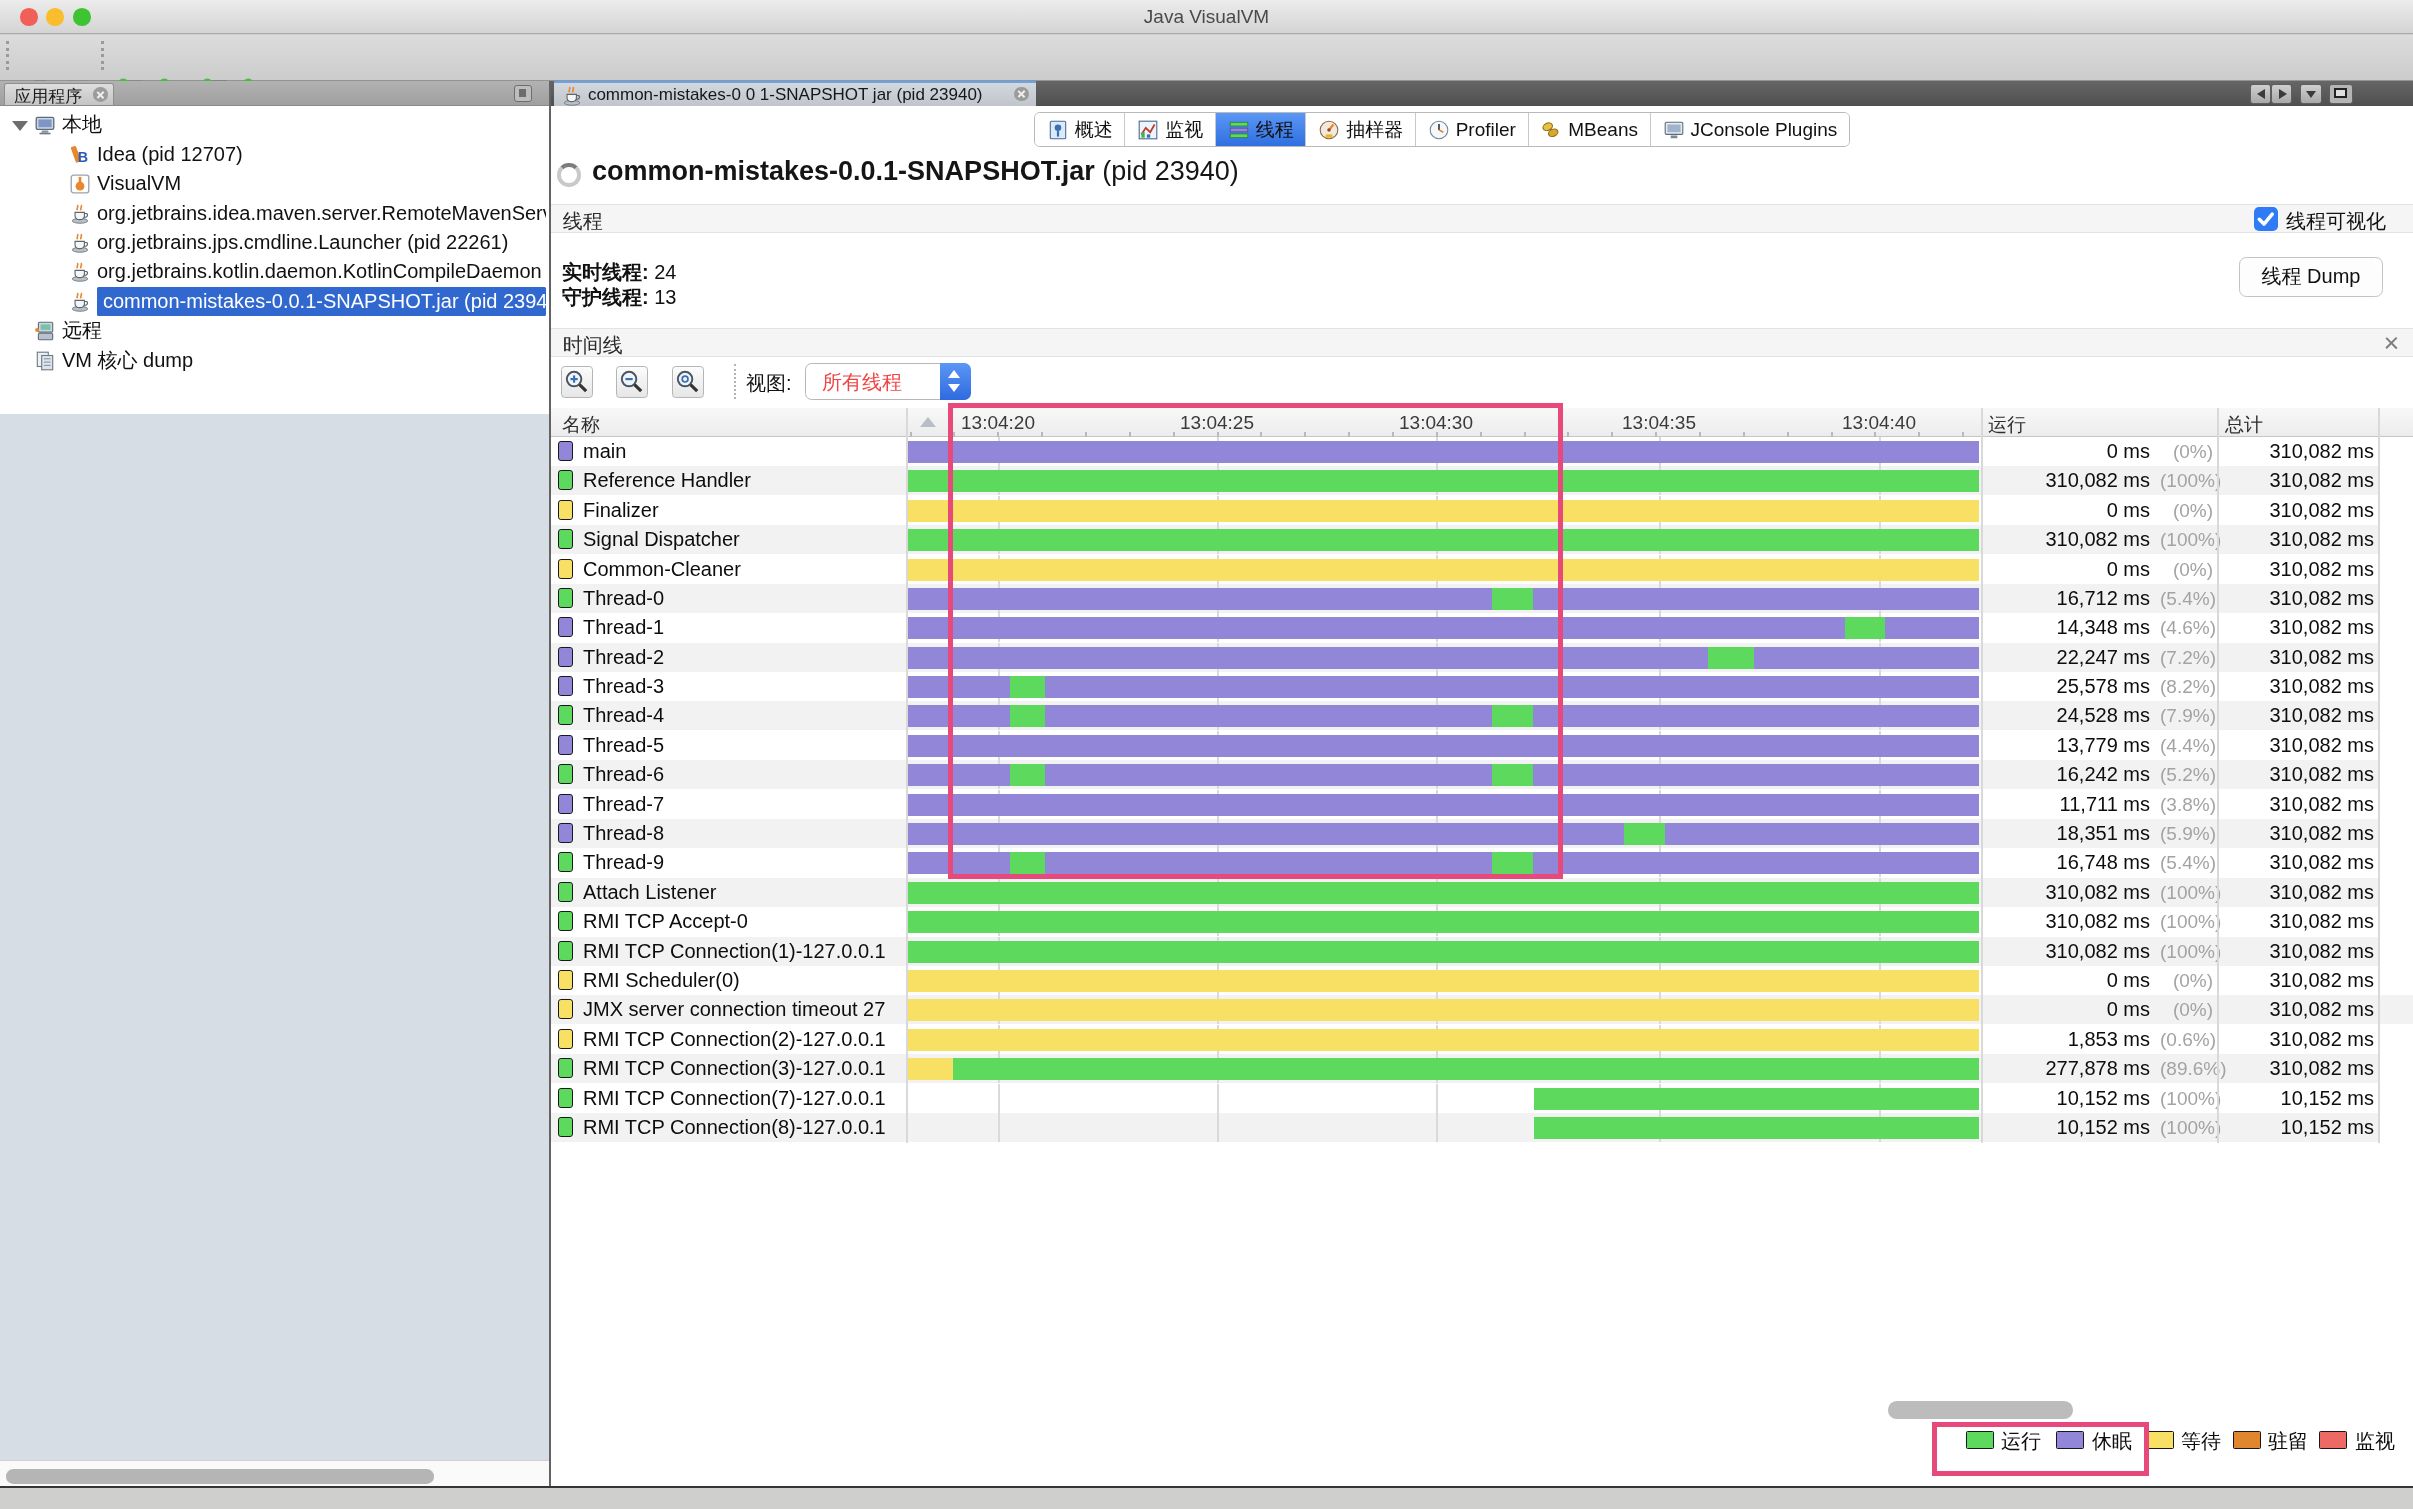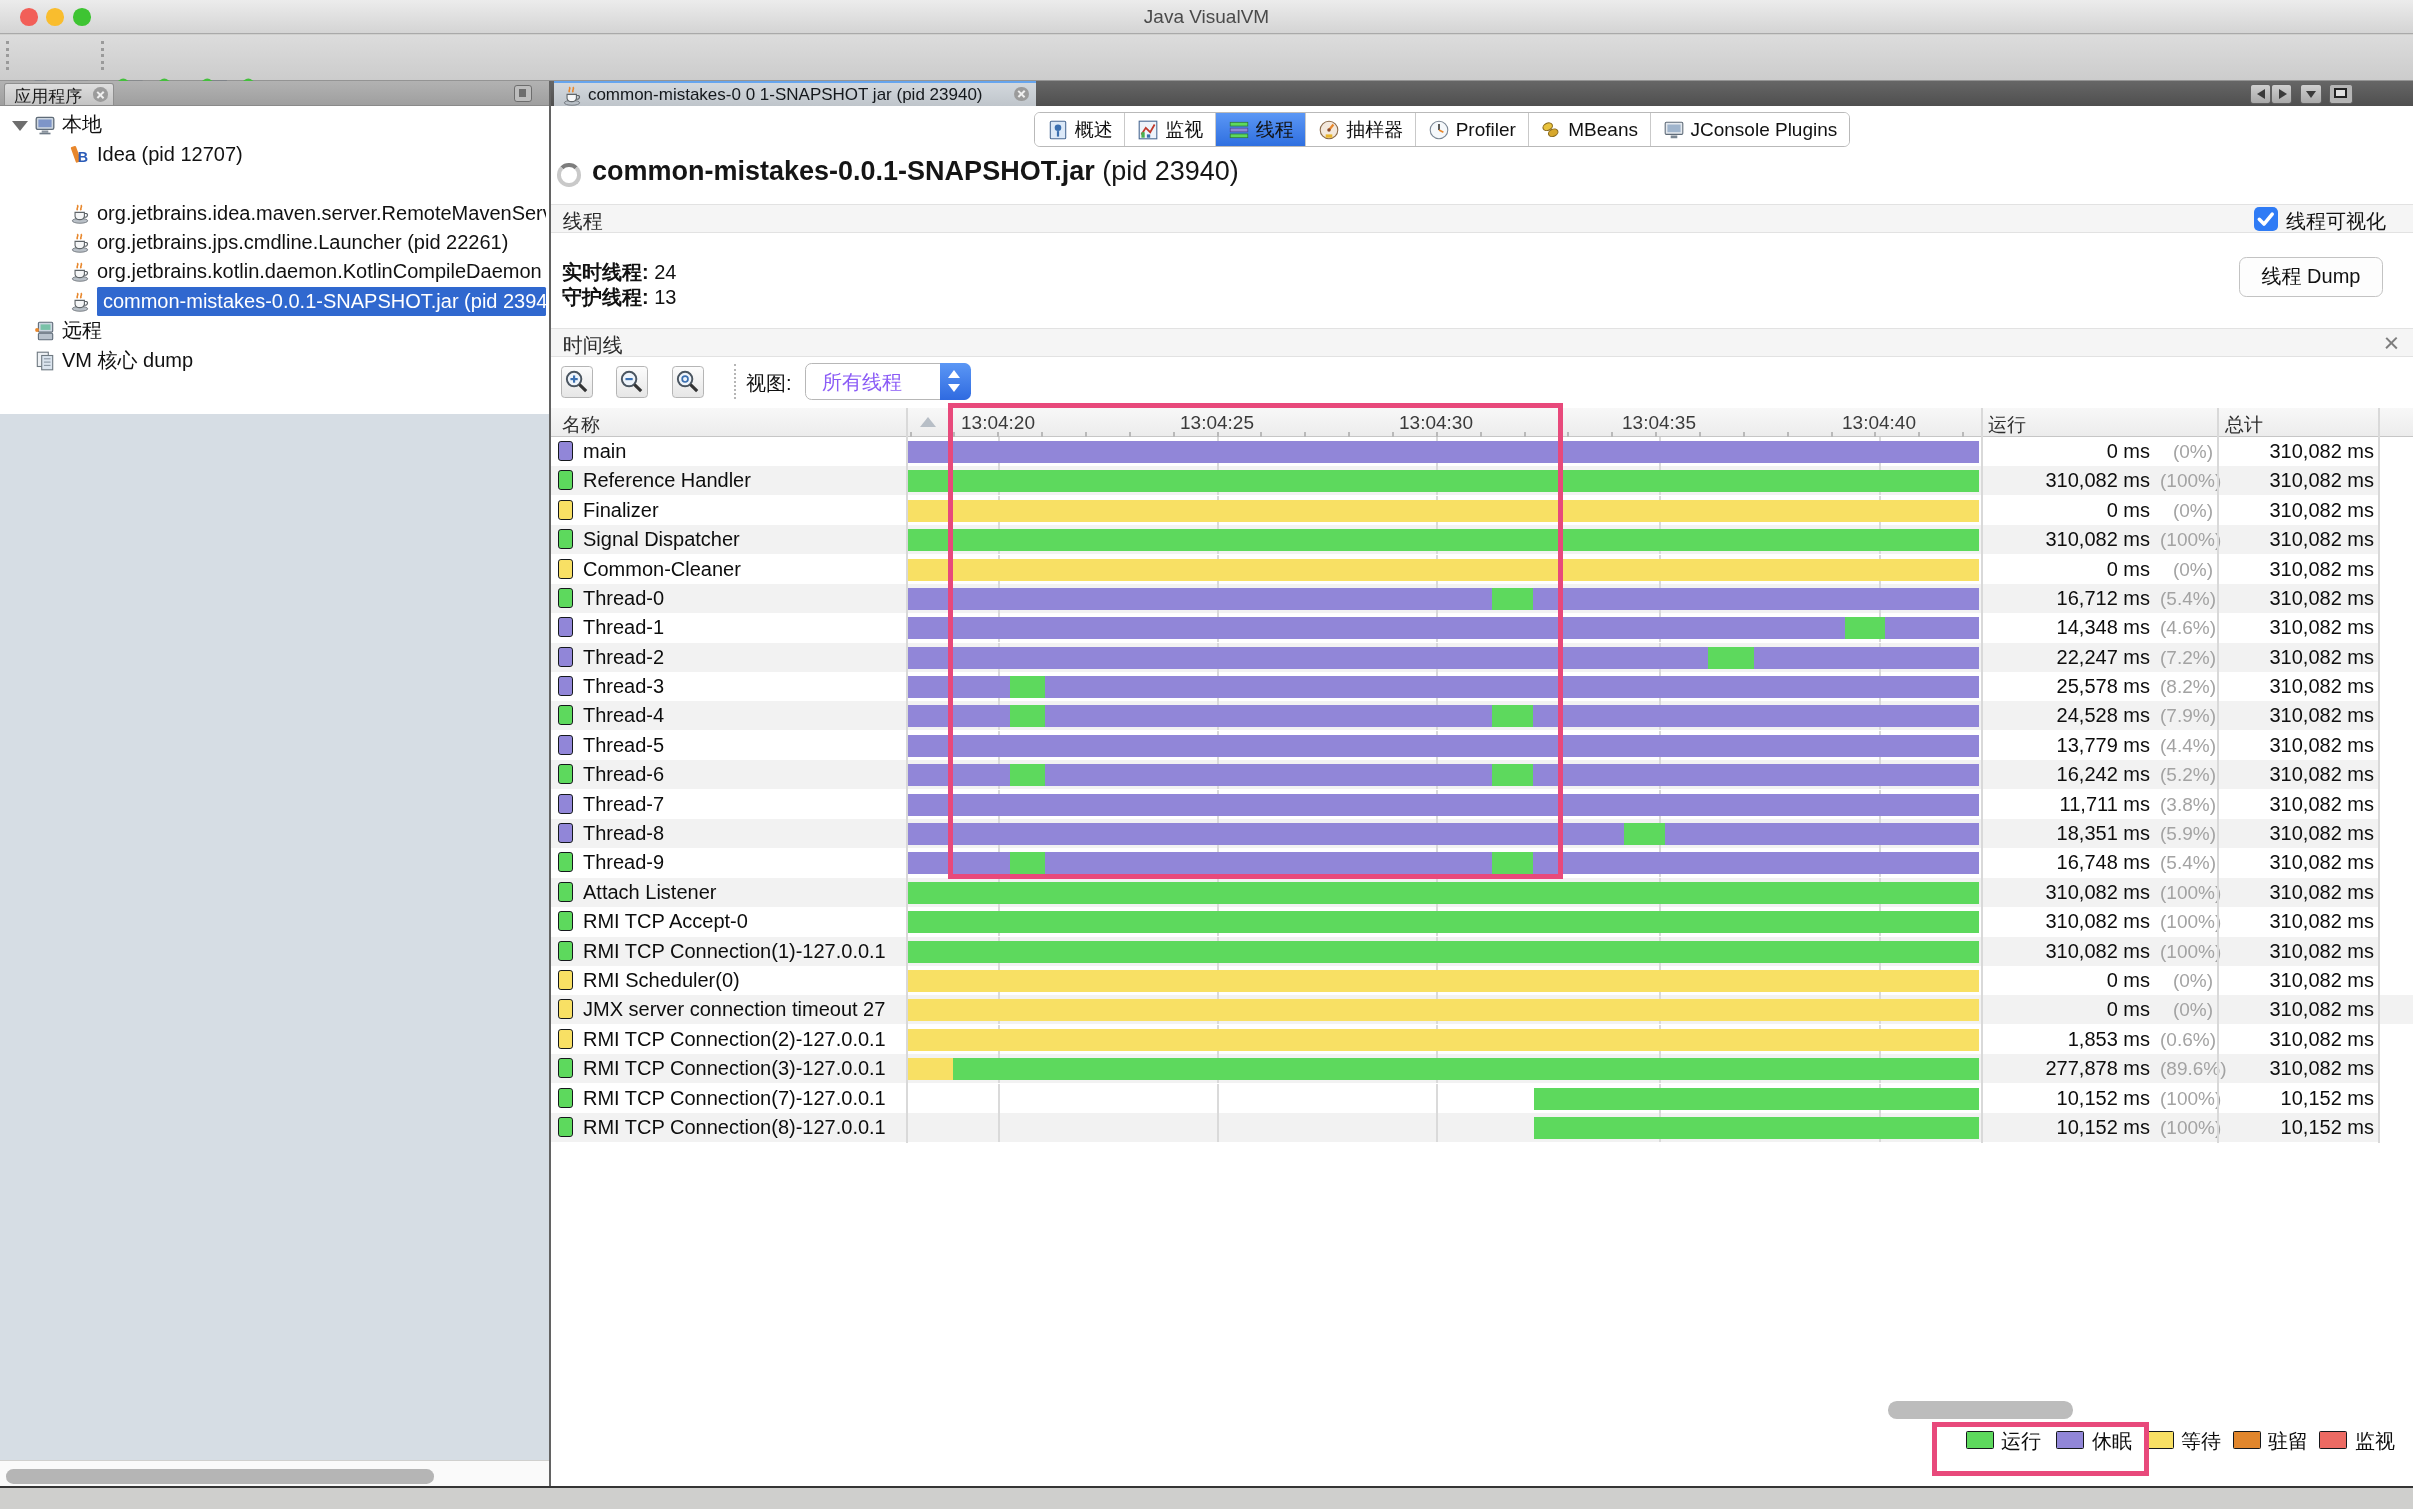--- a/index.html
+++ b/index.html
@@ -81,21 +81,21 @@
   .xicon:before,.xicon:after { content:""; position:absolute; left:2.2px; top:8px; width:14.7px; height:2.2px; background:#7d7d7d; }
   .xicon:before { transform:rotate(45deg);} .xicon:after { transform:rotate(-45deg);}
 
   
   .zoombtn { top:366px; width:32px; height:32px; background:linear-gradient(#fcfcfc,#e6e6e6);
     border:1.5px solid #b5b5b5; border-radius:3.7px; }
   .zoombtn svg { width:29px; height:29px; }
   #tl-sep { left:734px; top:364px; height:35px; width:0; border-left:2.2px dotted #b5b5b5; }
   #view-label { left:746px; top:370px; font-size:20px; color:#111; }
   #view-select { left:805px; top:363px; width:165px; height:37px; background:#fff; border:1.5px solid #b7b7b7; border-radius:6.6px; }
-  #view-select-value { left:16px; top:5.1px; font-size:20px; color:#8b5cf6; }
+  #view-select-value { left:16px; top:5.1px; font-size:20px; color:#ef4444; }
   #view-stepper { right:-1.5px; top:-1.5px; width:31px; height:37px; border-radius:0 6.6px 6.6px 0;
     background:linear-gradient(#5b97f5,#2f6ae0); }
   #view-stepper .up { left:8.8px; top:7.3px; border-left:6.6px solid transparent; border-right:6.6px solid transparent; border-bottom:8px solid #fff; }
   #view-stepper .dn { left:8.8px; bottom:7.3px; border-left:6.6px solid transparent; border-right:6.6px solid transparent; border-top:8px solid #fff; }
 
   
   #thead { left:551px; top:408px; width:1862px; height:29px;
     background:linear-gradient(#f8f8f8,#ececec); border-bottom:1.5px solid #c6c6c6; }
   .hlabel { font-size:19px; color:#2e2e2e; top:3.7px; }
   .ticklabel { font-size:19px; color:#3a3a3a; top:3.7px; transform:translateX(-50%); }
@@ -195,20 +195,28 @@
             <rect x="5" y="17" width="10" height="1.5" fill="#6f7a86"></rect>
           </svg></div>
         <div class="tree-item-label" style="position: absolute; left: 62px; top: 0px; right: 2.9px; overflow: hidden;">本地</div>
       </div>
       <div style="position: absolute; left: 0px; top: 34px; width: 549px; height: 29px;">
         <div style="position: absolute; left: 69px; top: 3.7px; width: 22px; height: 22px;"><svg viewBox="0 0 20 20" style="width: 100%; height: 100%;">
             <rect x="4" y="2" width="5" height="15" rx="1" fill="#e8872c" transform="rotate(-20 6 10)"></rect>
             <text x="8" y="16" font-size="13" font-weight="bold" fill="#2a5bb8">B</text>
           </svg></div>
         <div class="tree-item-label" style="position: absolute; left: 97px; top: 0px; right: 2.9px; overflow: hidden;">Idea (pid 12707)</div>
+      </div>
+      <div style="position: absolute; left: 0px; top: 63px; width: 549px; height: 29px;">
+        <div style="position: absolute; left: 69px; top: 3.7px; width: 22px; height: 22px;"><svg viewBox="0 0 20 20" style="width: 100%; height: 100%;">
+            <rect x="2" y="2" width="16" height="16" rx="2" fill="#fff" stroke="#9aa2ab" stroke-width="1.2"></rect>
+            <circle cx="10" cy="12" r="4" fill="#e8872c"></circle>
+            <rect x="8.8" y="3.5" width="2.4" height="5" fill="#e8872c"></rect>
+          </svg></div>
+        <div class="tree-item-label" style="position: absolute; left: 97px; top: 0px; right: 2.9px; overflow: hidden;">VisualVM</div>
       </div>
       <div style="position: absolute; left: 0px; top: 93px; width: 549px; height: 29px;">
         <div style="position: absolute; left: 69px; top: 3.7px; width: 22px; height: 22px;"><svg viewBox="0 0 20 20" style="width: 100%; height: 100%;">
             <path d="M7.5 2c2 1.8-1.5 2.6.3 4.6" stroke="#e8872c" stroke-width="1.5" fill="none"></path>
             <path d="M10.8 2c2 1.8-1.5 2.6.3 4.6" stroke="#e8872c" stroke-width="1.5" fill="none"></path>
             <ellipse cx="10" cy="16.2" rx="7" ry="2.2" fill="#b9c0c7" stroke="#6e747b" stroke-width="0.8"></ellipse>
             <path d="M5.5 8.5h8.5v3.6a4.3 3.6 0 0 1-8.5 0z" fill="#f5f6f7" stroke="#5f6569" stroke-width="1"></path>
             <path d="M14 9.5h2a1.8 1.8 0 0 1-2.2 3" fill="none" stroke="#5f6569" stroke-width="1"></path>
           </svg></div>
         <div class="tree-item-label" style="position: absolute; left: 97px; top: 0px; right: 2.9px; overflow: hidden;">org.jetbrains.idea.maven.server.RemoteMavenServer:</div>

